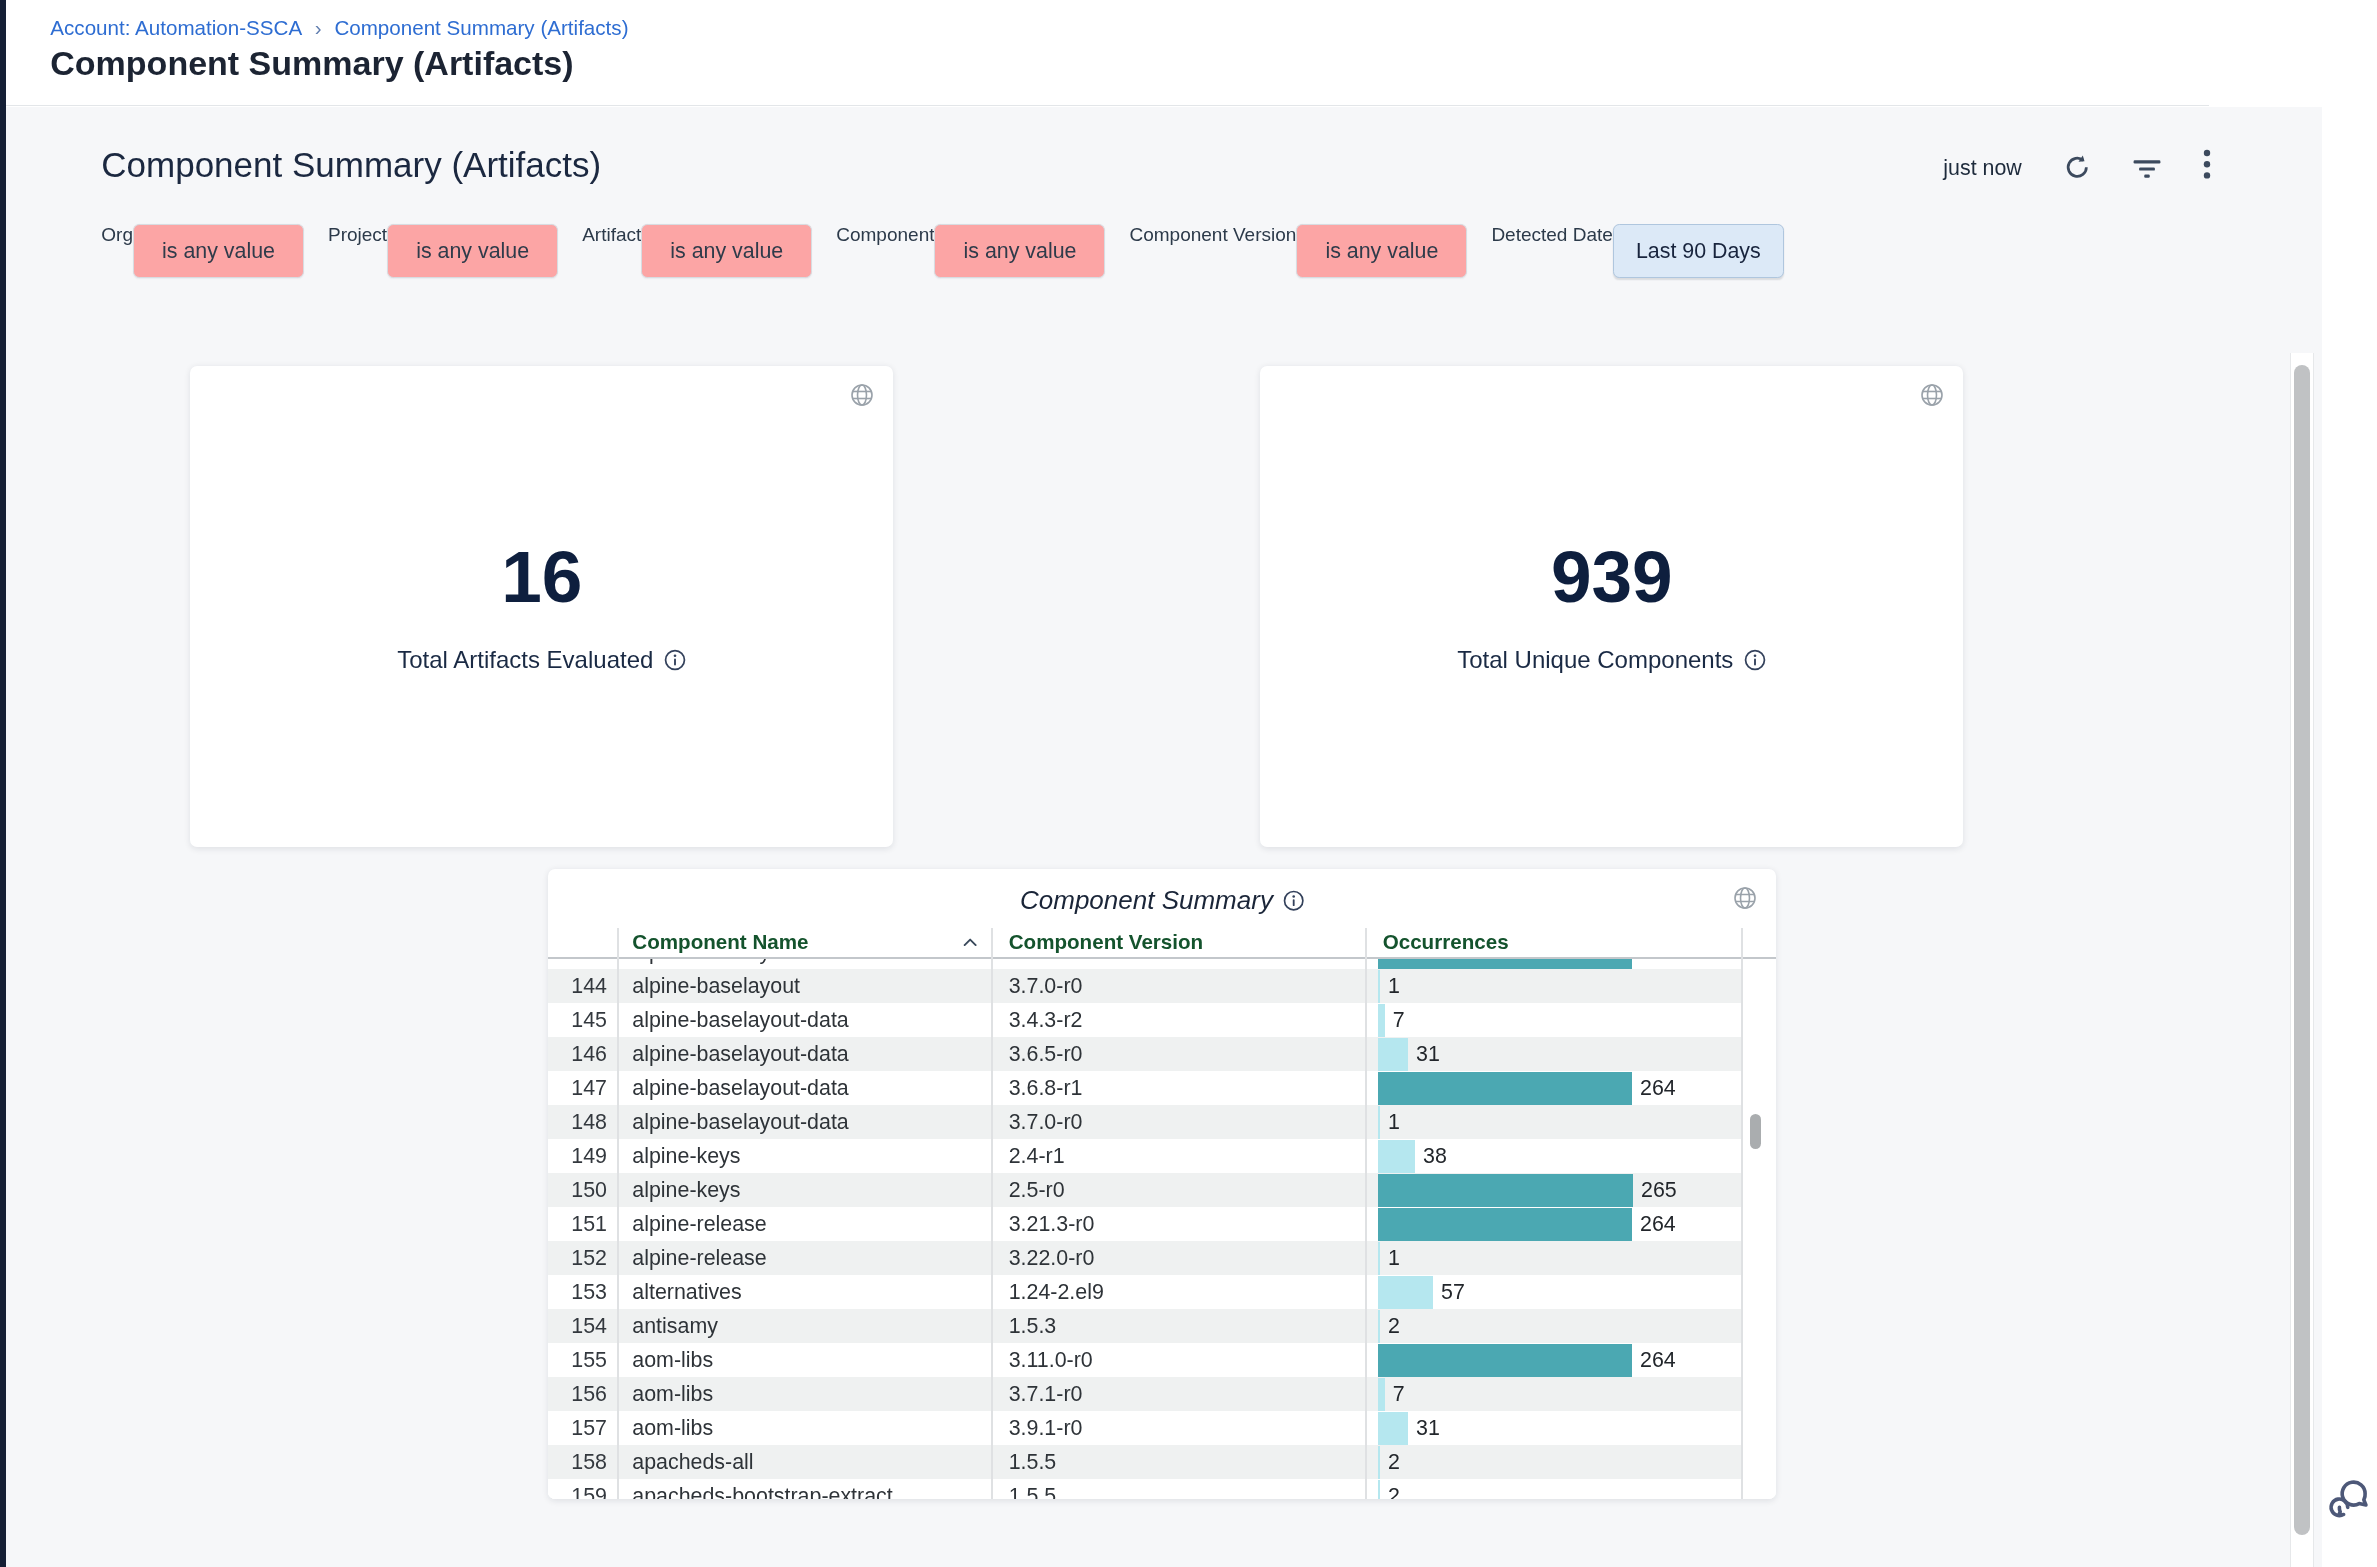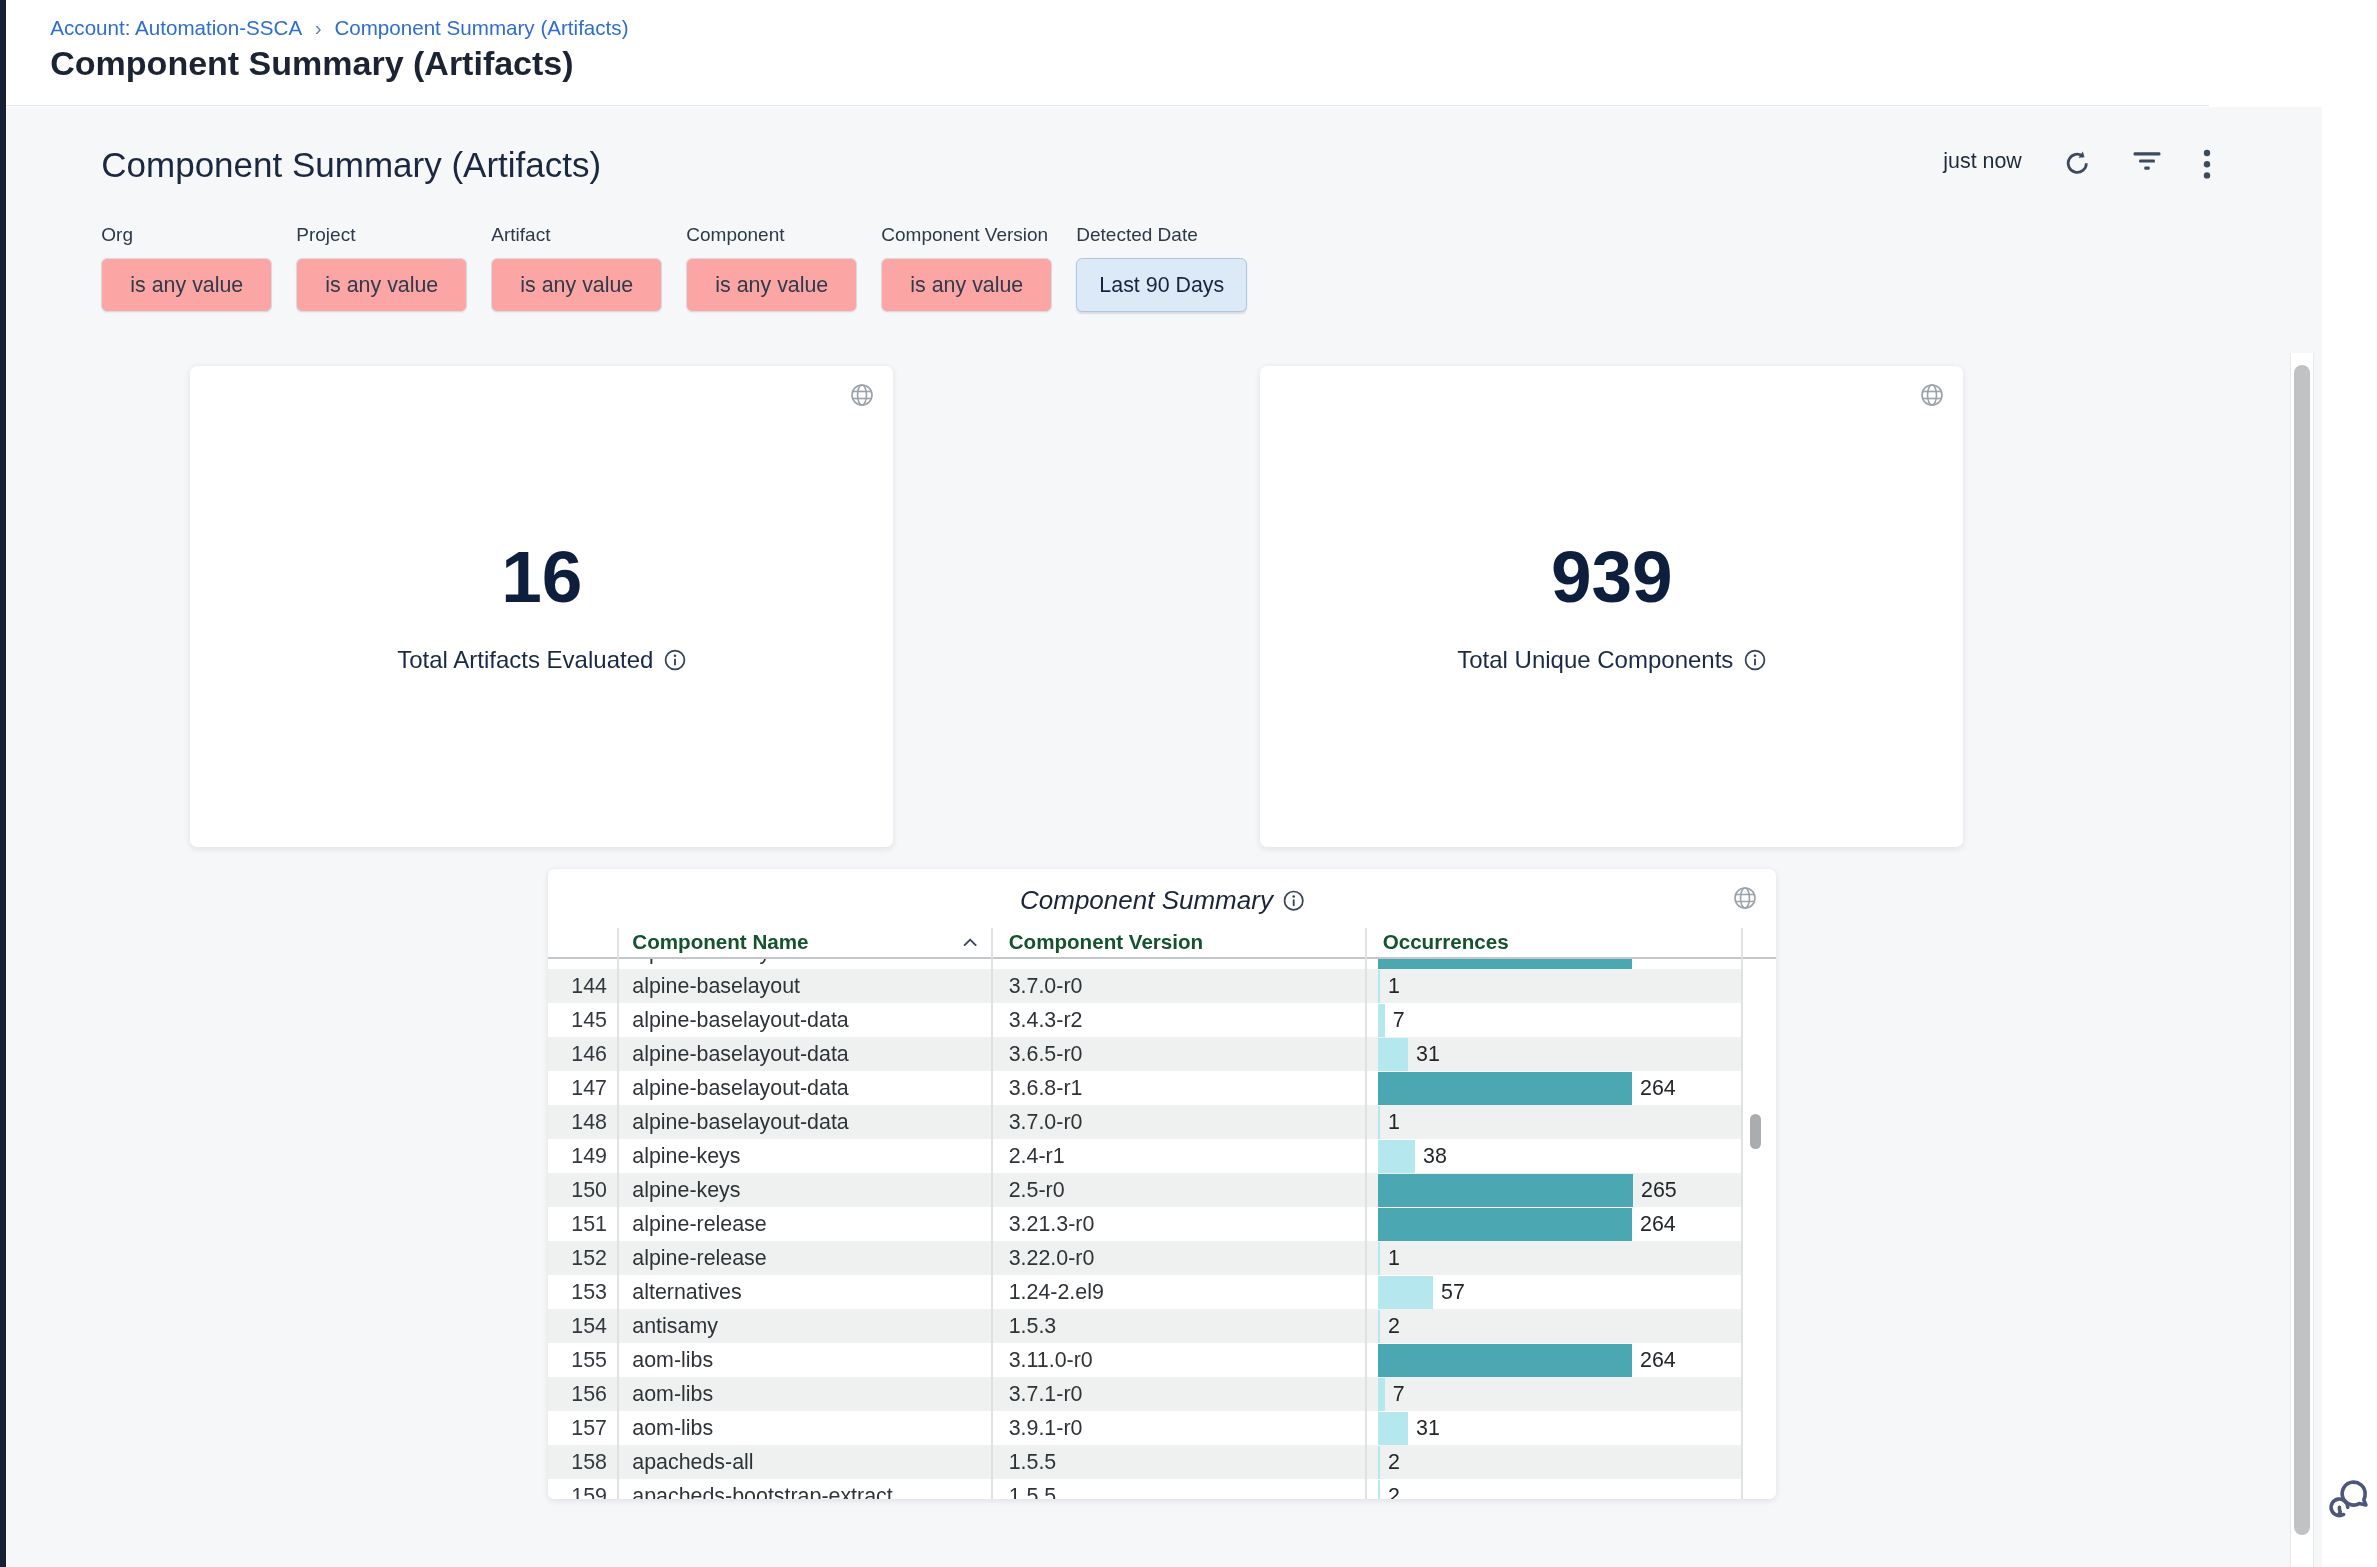--- a/index.html
+++ b/index.html
@@ -9,26 +9,26 @@
   
   .topbar{position:absolute;left:6.3px;top:0;width:2203px;height:105px;background:#ffffff;border-bottom:1.6px solid #e3e6e9;}
   .breadcrumb{position:absolute;left:44px;top:16px;font-size:20.6px;display:flex;gap:12.7px;align-items:center;}
   .breadcrumb a{color:#2e6dd2;text-decoration:none;cursor:pointer;}
   .breadcrumb .sep{color:#5f7cae;font-size:20.6px;}
   .page-title{position:absolute;left:44px;top:44px;margin:0;font-size:34px;font-weight:700;color:#1c2433;}
   
   .panel{position:absolute;left:6.3px;top:107px;width:2316px;height:1460px;background:#f6f7f9;}
   .dash-header{position:absolute;left:95px;right:111px;top:38px;display:flex;justify-content:space-between;align-items:center;}
   .dash-title{margin:0;font-size:35px;font-weight:500;color:#1b2840;}
-  .dash-actions{display:flex;align-items:flex-start;gap:41px;}
+  .dash-actions{display:flex;align-items:flex-end;gap:41px;}
   .dash-actions .when{font-size:21.4px;color:#1e2b3c;}
   .icon-btn{border:none;background:transparent;padding:0;margin:0;cursor:pointer;display:flex;align-items:center;justify-content:center;}
   
   .filter-bar{position:absolute;left:95px;top:117px;display:flex;gap:24px;}
-  .filter-item{display:flex;flex-direction:column;}
+  .filter-item{display:flex;flex-direction:row;}
   .filter-label{font-size:19px;color:#2c3a4a;margin-bottom:12px;}
   .filter-btn{min-width:171px;height:54px;padding:0 22px;box-sizing:border-box;background:#fca5a5;
     border:0.8px solid #d8dce1;border-radius:6.3px;font-size:21.4px;color:#2f3b4a;cursor:pointer;
     font-family:inherit;box-shadow:0 0.8px 1.6px rgba(16,24,40,.05);}
   .filter-btn.active{background:#dce9f7;border:0.8px solid #afc6de;box-shadow:0 1.6px 1.6px rgba(16,24,40,.12);color:#18243d;}
   
   .card{background:#ffffff;border-radius:7.1px;box-shadow:0 1.6px 6.3px rgba(24,32,48,.10);position:absolute;}
   .stat-row{position:absolute;left:184px;top:259px;width:1945px;height:481px;}
   .stat-card{width:703px;height:481px;top:0;display:flex;flex-direction:column;align-items:center;justify-content:center;gap:33px;}
   .stat-card.first{left:0;}

